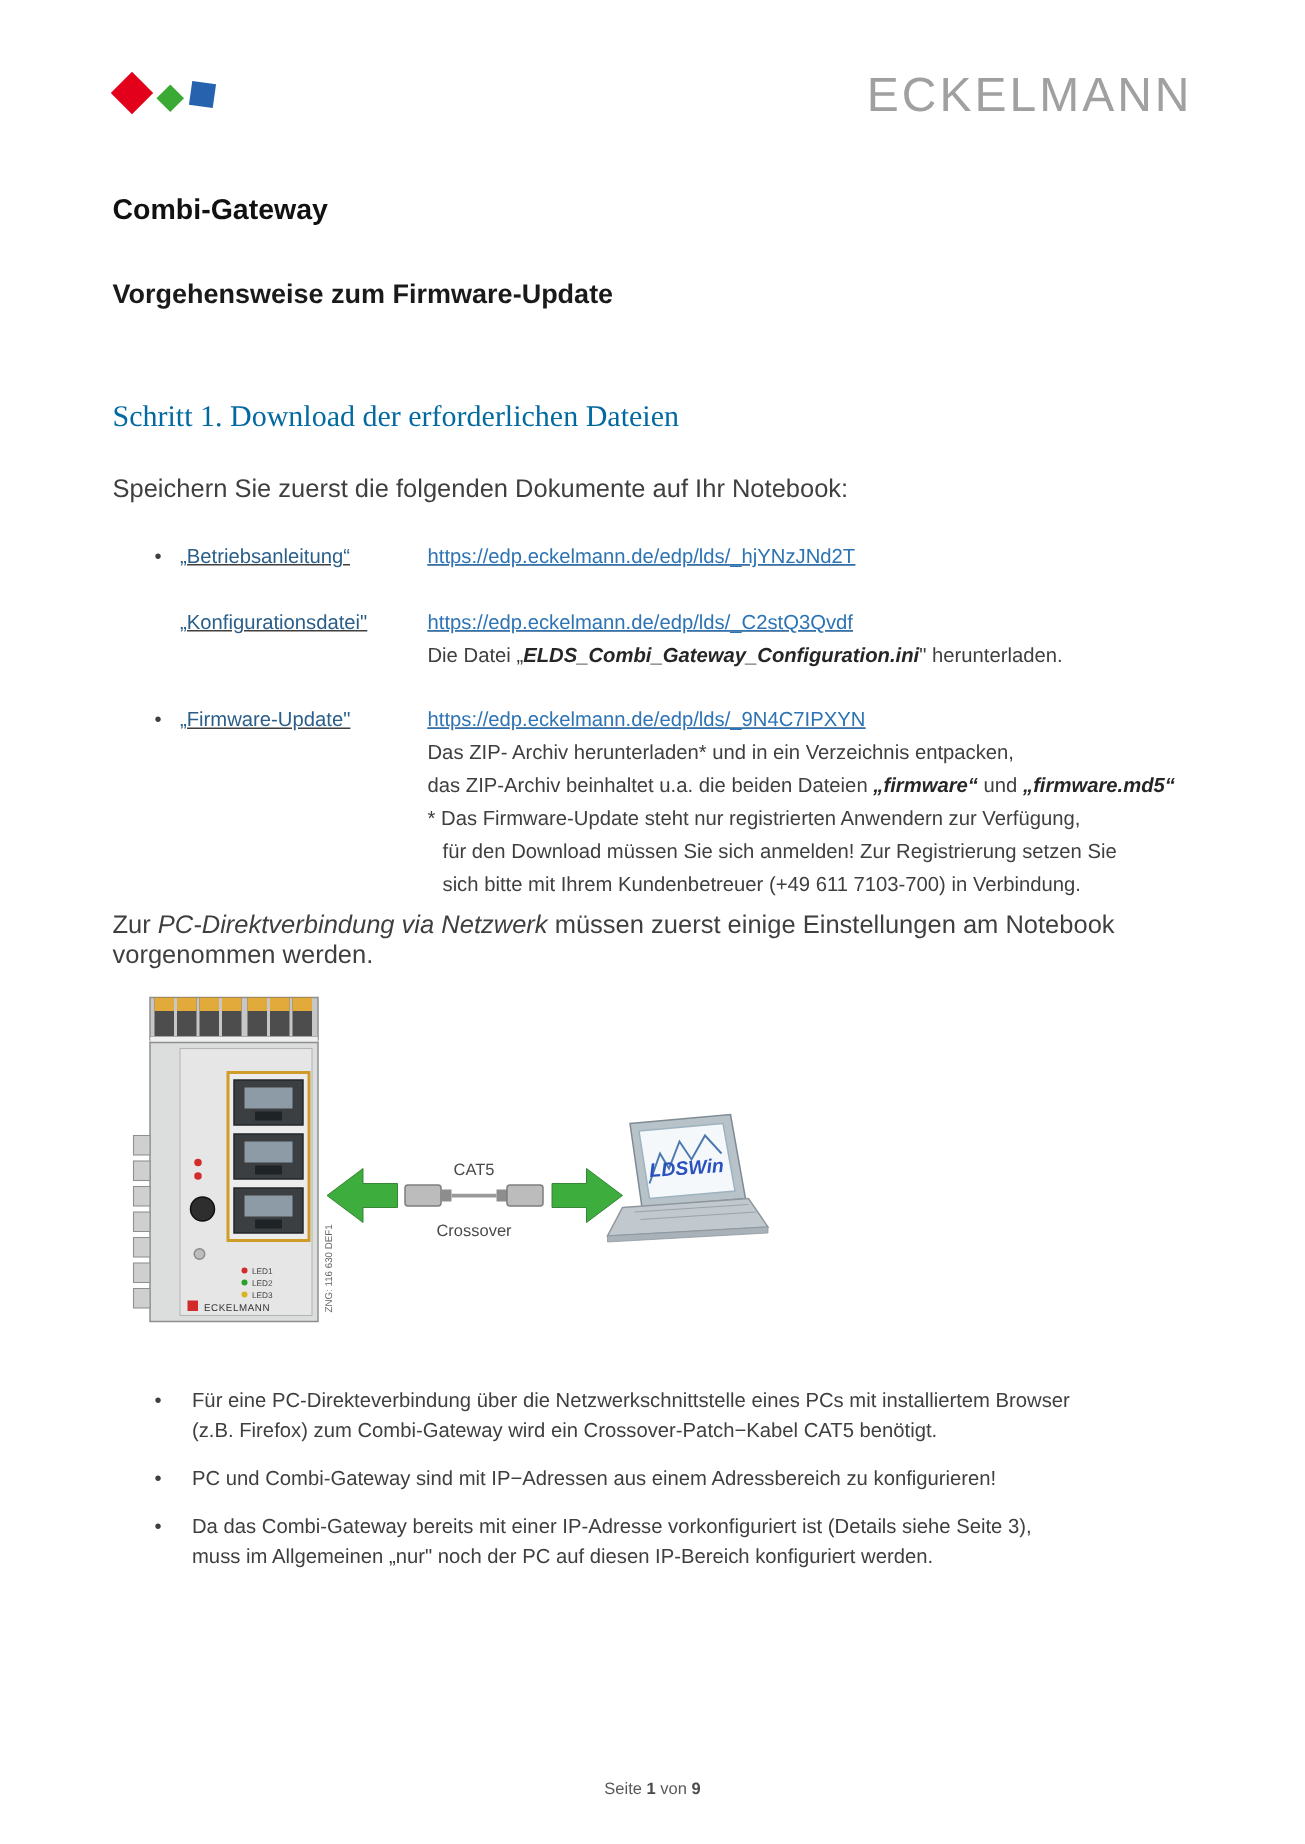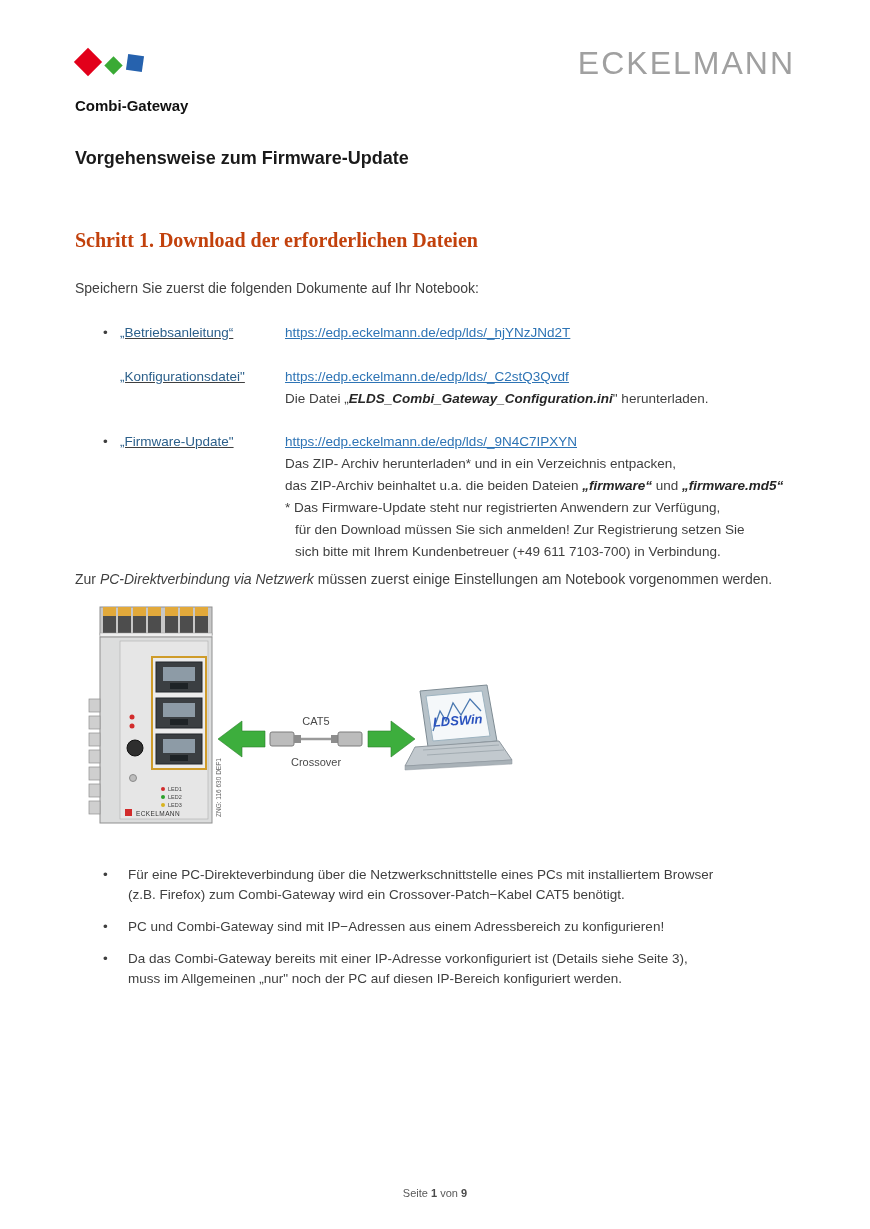--- a/index.html
+++ b/index.html
@@ -10,25 +10,25 @@
   
   .header { display:flex; justify-content:space-between; align-items:flex-start; padding:48px 75px 0 75px; }
   .logo { position:relative; width:78px; height:30px; }
   .logo .shape { position:absolute; display:block; }
   .shape-red   { width:20px; height:20px; background:#E2001A; transform:rotate(45deg); left:3px;  top:4px; }
   .shape-green { width:13px; height:13px; background:#3AAA35; transform:rotate(45deg); left:32px; top:11px; }
   .shape-blue  { width:16px; height:16px; background:#2662AE; transform:rotate(8deg);  left:52px; top:7px; }
   .brand { font-size:32px; line-height:30px; font-weight:300; color:#a0a0a0; letter-spacing:2px; }
 
   
-  .title { margin:19px 75px 0; font-size:15px; font-weight:bold; color:#111; }
+  .title { margin:52px 75px 0; font-size:19px; font-weight:bold; color:#111; }
   .subtitle { margin:34px 75px 0; font-size:18px; font-weight:bold; color:#1a1a1a; }
 
-  .section-heading { margin:60px 75px 0; font-family:"Liberation Serif", serif; font-size:20px; font-weight:bold; color:#c2410c; }
-  .intro { margin:26px 75px 0; font-size:14px; line-height:20px; }
+  .section-heading { margin:60px 75px 0; font-family:"Liberation Serif", serif; font-size:20px; font-weight:normal; color:#0369a1; }
+  .intro { margin:26px 75px 0; font-size:17px; line-height:20px; }
   .intro .it { font-style:italic; }
 
   
   .dl-list { margin:24px 75px 0; font-size:13.5px; }
   .dl-row { position:relative; display:flex; align-items:flex-end; padding-left:45px; line-height:22px;text-decoration:underline; }
   .dl-row.bulleted::before { content:"•"; position:absolute; left:28px; color:#3f3f3f; }
   .dl-label { flex:0 0 165px; color:#2B5F8A; }
   .dl-link { color:#2E74B5; text-decoration:underline; cursor:pointer; white-space:nowrap; }
   .dl-note { padding-left:210px; line-height:22px; color:#3f3f3f; }
   .dl-note .file { font-weight:bold; font-style:italic; color:#262626; }

